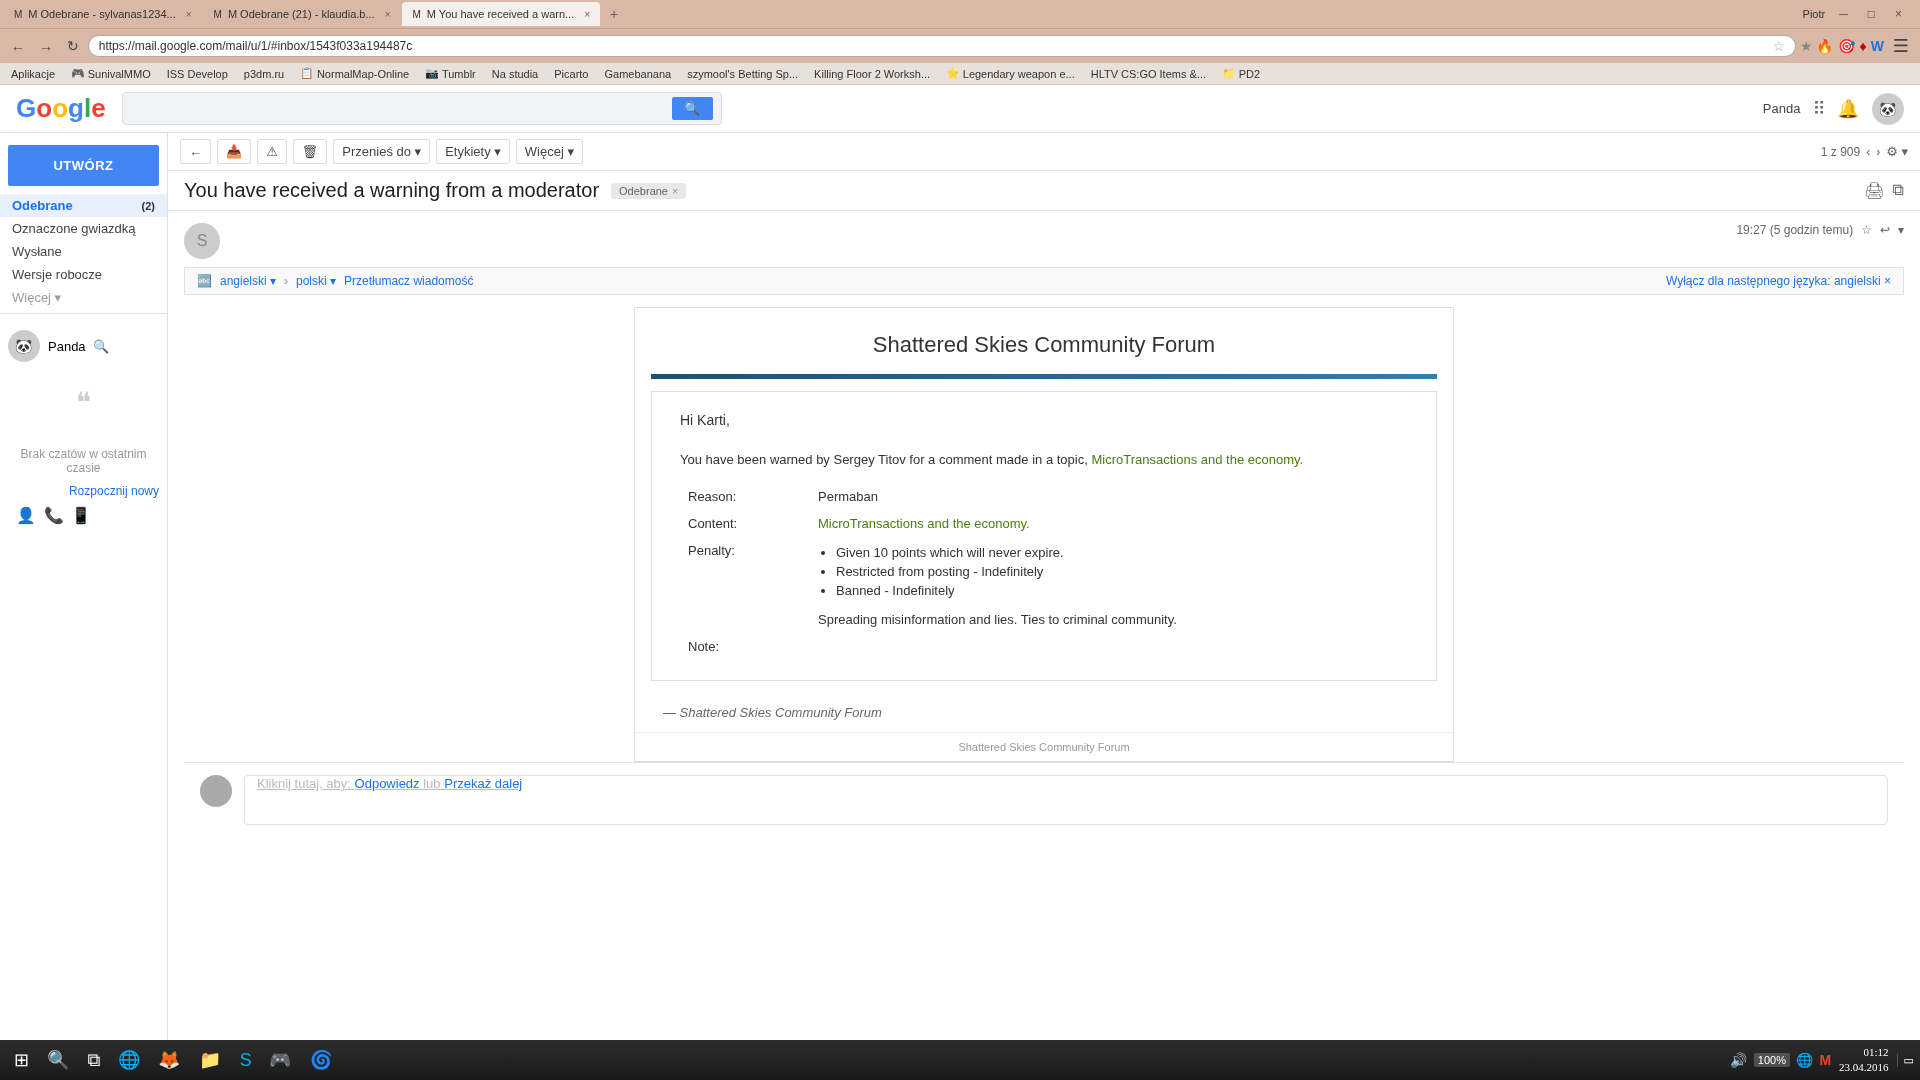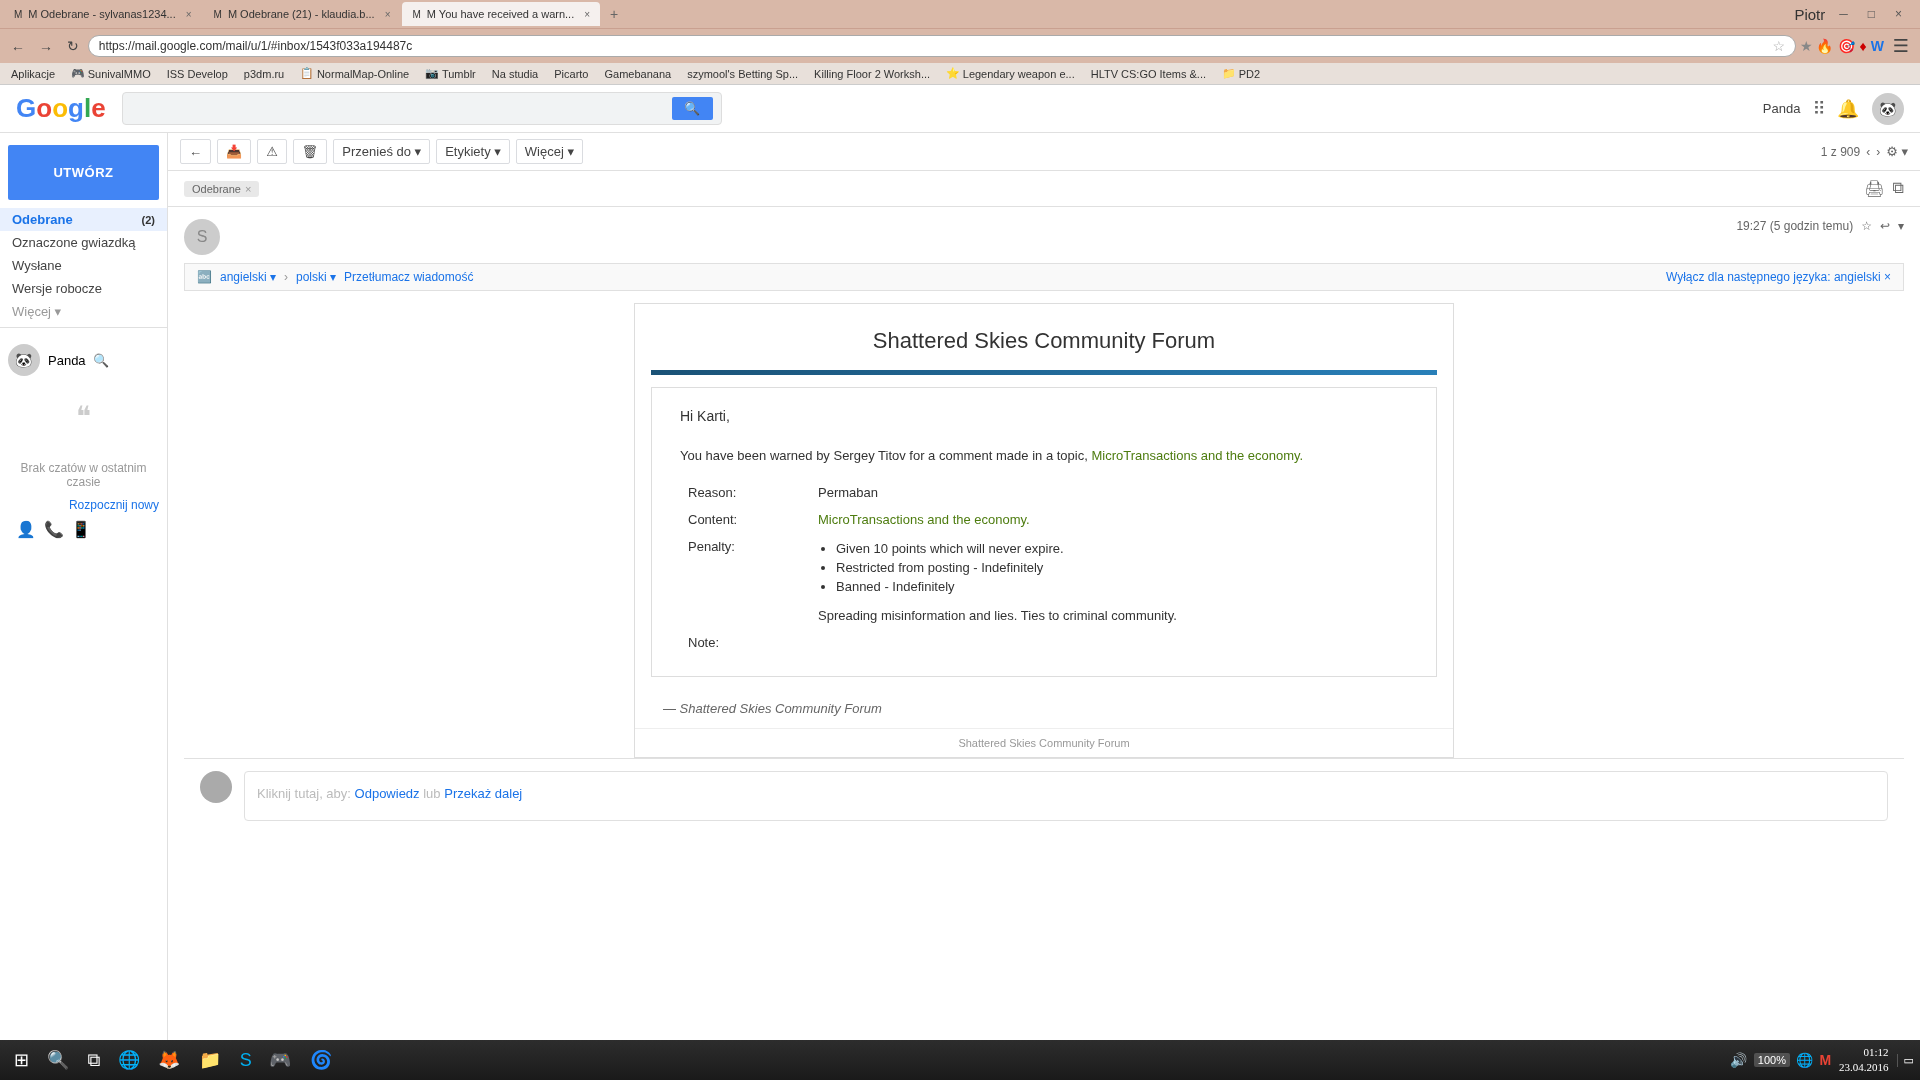--- a/index.html
+++ b/index.html
@@ -25,21 +25,21 @@
       border-radius: 4px 4px 0 0;
       color: #333;
     }
     .browser-tab.active {
       background: #f5f0ee;
     }
     .browser-tab-icon { font-size: 10px; }
     .browser-tab-close { margin-left: 4px; cursor: pointer; color: #666; font-size: 10px; }
     .browser-tab-new { background: none; border: none; padding: 4px 8px; font-size: 14px; color: #666; cursor: pointer; }
     .titlebar-right { margin-left: auto; display: flex; align-items: center; gap: 8px; padding-right: 8px; }
-    .titlebar-user { font-size: 15px; color: #333; text-align: right; }
+    .titlebar-user { font-size: 11px; color: #333; text-align: right; }
     .titlebar-btn { font-size: 12px; color: #555; cursor: pointer; padding: 2px 6px; }
 
     
     .browser-toolbar {
       background: #d9b8a8;
       padding: 4px 6px;
       display: flex;
       align-items: center;
       gap: 4px;
       border-top: 1px solid #c9a090;
@@ -154,21 +154,21 @@
       padding: 8px 0;
       border-right: 1px solid #e0e0e0;
       background: white;
       flex-shrink: 0;
     }
     .compose-btn {
       background: #4285f4;
       color: white;
       border: none;
       border-radius: 2px;
-      padding: 20px 20px;
+      padding: 13px 20px;
       font-size: 13px;
       margin: 4px 8px 8px;
       cursor: pointer;
       width: calc(100% - 16px);
       font-weight: bold;
       letter-spacing: 0.5px;
     }
     .sidebar-item {
       padding: 4px 12px;
       font-size: 13px;
@@ -380,24 +380,25 @@
     .reply-avatar {
       width: 32px; height: 32px;
       border-radius: 50%;
       background: #aaa;
       flex-shrink: 0;
     }
     .reply-box {
       flex: 1;
       border: 1px solid #e0e0e0;
       border-radius: 4px;
-      padding: 14px 12px;
+      padding: 0 12px;
       font-size: 13px;
       color: #bbb;
       min-height: 50px;
+      text-decoration: underline;
     }
     .reply-link { color: #1a73e8; cursor: pointer; text-decoration: none; }
 
     
     .taskbar {
       position: fixed;
       bottom: 0;
       left: 0;
       right: 0;
       height: 40px;
@@ -621,20 +622,21 @@
           <button class="toolbar-btn">Więcej ▾</button>
           <div class="toolbar-count">
             <span>1 z 909</span>
             <span>‹</span>
             <span>›</span>
           </div>
           <span class="toolbar-settings-btn">⚙ ▾</span>
         </div>
 
         <div class="email-subject-bar">
+          <span class="email-subject-text">You have received a warning from a moderator</span>
           <div class="inbox-badge">
             <span>Odebrane</span>
             <span class="inbox-badge-x">×</span>
           </div>
           <div class="email-subject-icons">
             <span>🖨</span>
             <span>⧉</span>
           </div>
         </div>
 

